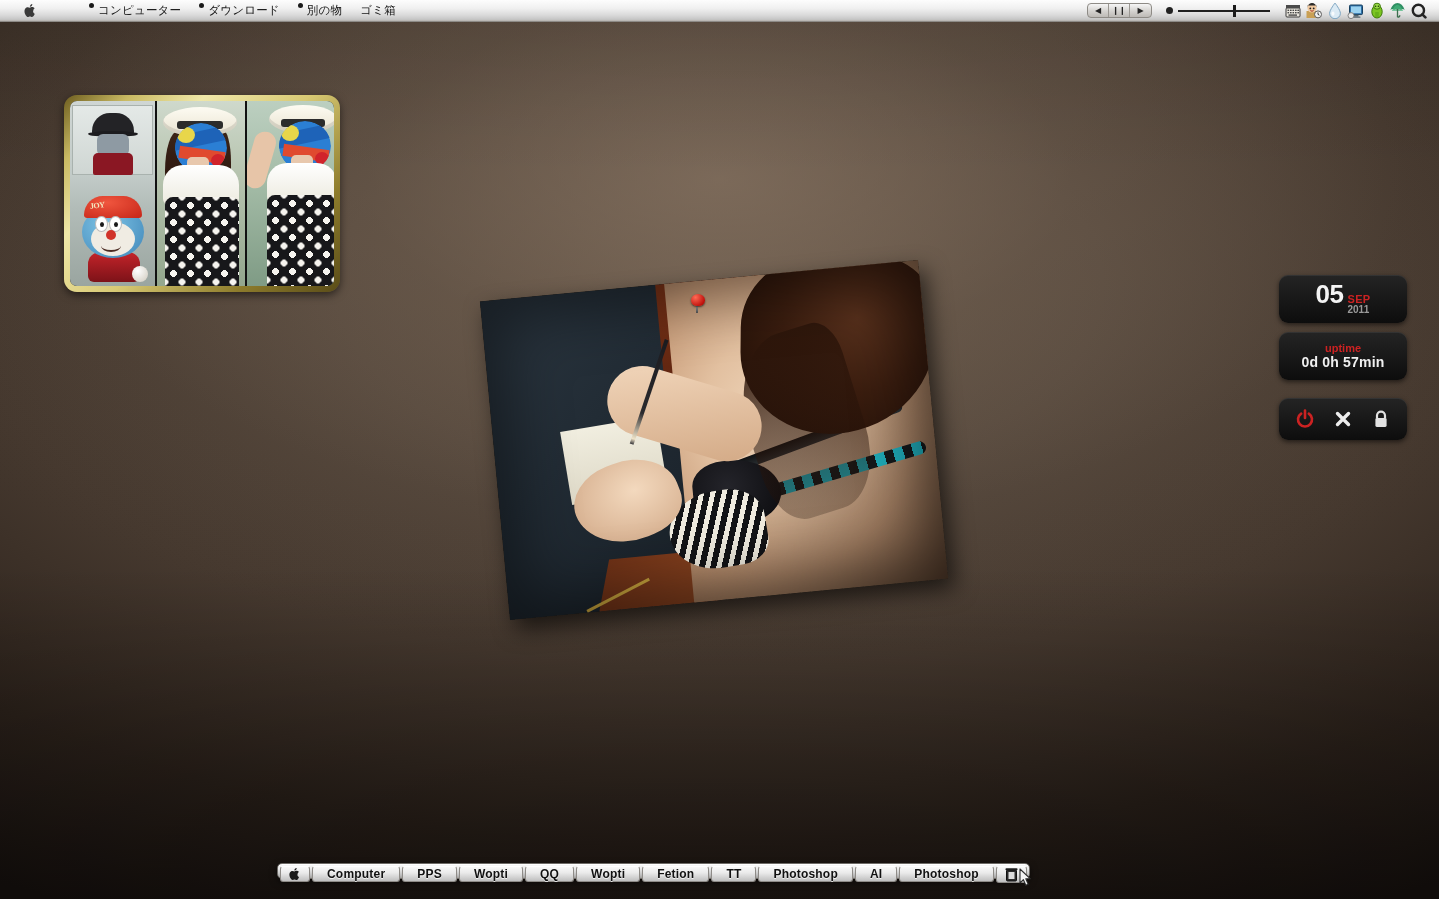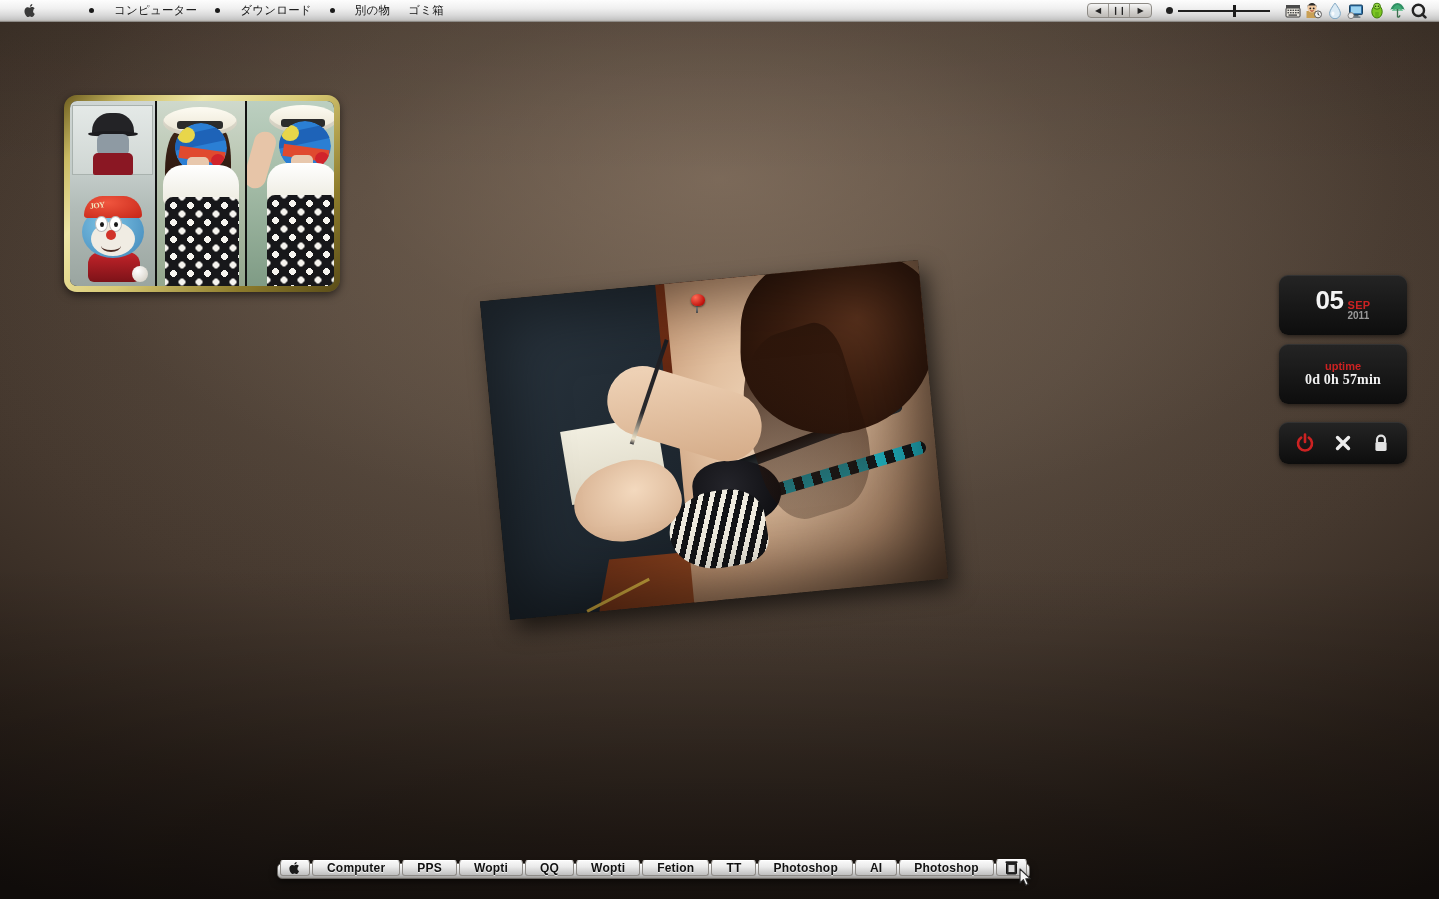--- a/index.html
+++ b/index.html
@@ -44,21 +44,21 @@
     display: flex; align-items: center;
     z-index: 60;
     font-size: 11px; color: #1a1a1a;
   }
   .mb-apple {
     margin-left: 22px; width: 16px; height: 16px;
     display: flex; align-items: center; justify-content: center;
   }
   .mb-items { display: flex; align-items: center; margin-left: 42px; gap: 0px; }
   .mb-item {
-    display: flex; align-items: center; gap: 20px;
+    display: flex; align-items: flex-start; gap: 4px;
     padding: 1px 9px; font-size: 11.5px; letter-spacing: .2px;
     color: #141414; white-space: nowrap;
   }
   .mb-bullet { width: 5px; height: 5px; border-radius: 50%; background: #1a1a1a; display:inline-block; }
   .mb-right { margin-left: auto; display: flex; align-items: center; gap: 0; padding-right: 10px; }
 
   .media-ctrl {
     display: flex; align-items: center;
     height: 15px;
     border: 1px solid #8e8b86; border-radius: 4px;
@@ -364,36 +364,36 @@
   
   #widgets {
     position: absolute; right: 32px; top: 253px;
     width: 128px; z-index: 30;
     display: flex; flex-direction: column; gap: 9px;
   }
   .wpanel {
     background: linear-gradient(to bottom, #242424 0%, #191919 48%, #0d0d0d 100%);
     border-radius: 9px;
     box-shadow: 0 2px 5px rgba(0,0,0,.55), inset 0 1px 0 rgba(255,255,255,.07);
-    height: 60px;
+    height: 48px;
     display: flex; align-items: center; justify-content: center;
     overflow: hidden;
   }
   .w-row { display: flex; align-items: baseline; gap: 4px; }
   .w-big {
     font-size: 26px; font-weight: bold; color: #f4f4f4;
     font-family: "Liberation Sans", sans-serif; letter-spacing: -.5px;
     line-height: 1;
   }
   .w-sub { display: flex; flex-direction: column; line-height: 1.0; padding-bottom: 2px; }
   .w-red { color: #cc2222; font-size: 11px; font-weight: bold; letter-spacing: .3px; }
   .w-gray { color: #9a9a9a; font-size: 10px; font-weight: bold; }
   .w-up { display: flex; flex-direction: column; align-items: center; line-height: 1.15; }
   .w-uptitle { color: #cc2222; font-size: 11px; font-weight: bold; }
-  .w-upval { color: #f0f0f0; font-size: 14px; font-weight: bold; letter-spacing: .2px; font-family: Liberation Serif, serif; }
+  .w-upval { color: #f0f0f0; font-size: 14px; font-weight: bold; letter-spacing: .2px; }
 
   .wpanel.power {
     height: 42px; gap: 14px; margin-top: 9px;
   }
   .pbtn { width: 24px; height: 24px; display:flex; align-items:center; justify-content:center; }
 
   
   #corner {
     position: absolute; left: 0; bottom: 0;
     width: 92px; height: 88px;
@@ -419,21 +419,21 @@
     z-index: 3;
   }
   #corner .cloud {
     position:absolute; right:22px; top:16px; z-index:3;
   }
 
   
   #dock {
     position: absolute; left: 277px; top: 841px;
     height: 16px;
-    display: flex; align-items: flex-end;
+    display: flex; align-items: flex-start;
     background: linear-gradient(to bottom, #fcfcfc 0%, #ededed 30%, #cfcfcf 62%, #b4b4b4 86%, #9d9a96 100%);
     border: 1px solid #6e6b67;
     border-radius: 5px;
     box-shadow: 0 3px 7px rgba(0,0,0,.55), inset 0 1px 0 rgba(255,255,255,.85);
     z-index: 40;
     padding: 2px;
     gap: 2px;
   }
   .dock-item {
     display: flex; align-items: center; justify-content: center;

